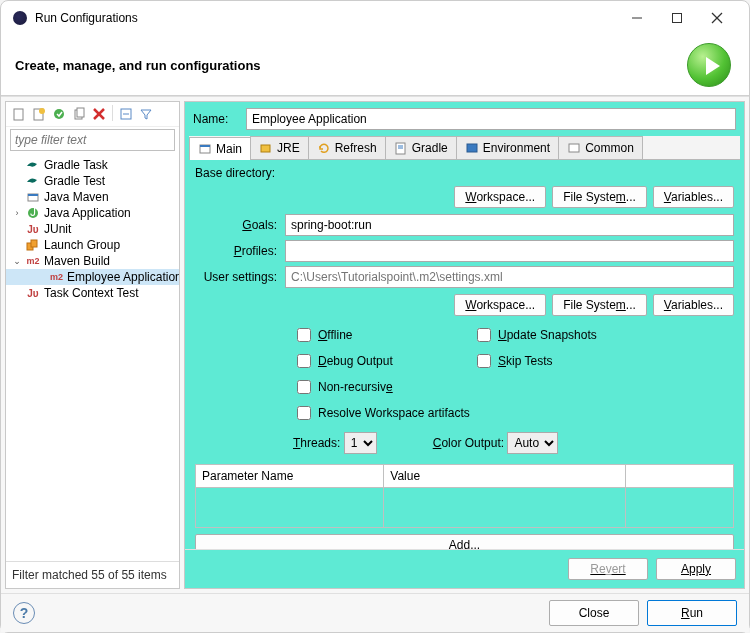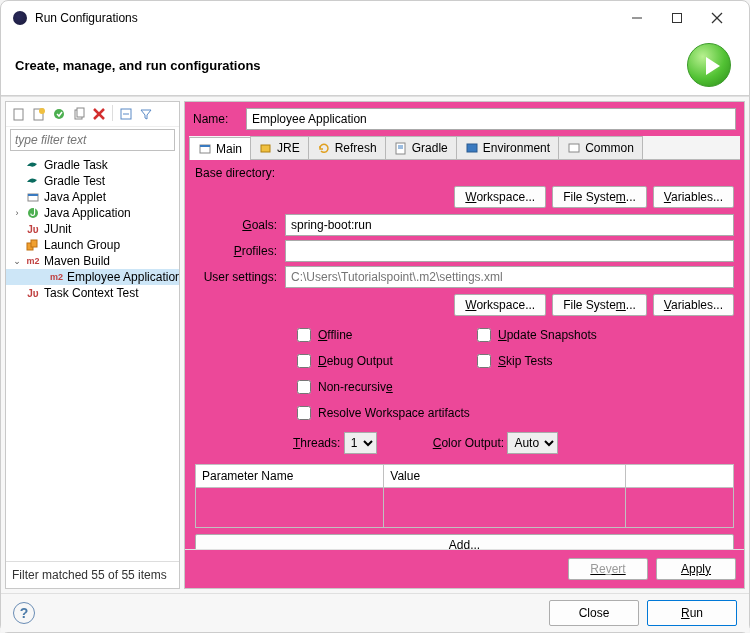--- a/index.html
+++ b/index.html
@@ -20,21 +20,21 @@
 .tbtn { width: 18px; height: 18px; display: flex; align-items: center; justify-content: center; }
 .filter-input { margin: 2px 4px; border: 1px solid #c0c0c0; padding: 3px 4px; font-style: italic; color: #888; }
 .tree { flex: 1; padding: 4px 0; overflow: auto; }
 .tree-item { display: flex; align-items: center; padding: 1px 4px 1px 6px; gap: 4px; white-space: nowrap; }
 .tree-item.sel { background: #cde6f7; }
 .tree-item.child { padding-left: 44px; }
 .tree-item.parent { padding-left: 6px; }
 .tree .twisty { width: 10px; text-align: center; color: #555; font-size: 9px; }
 .ti-icon { width: 14px; height: 14px; display: inline-flex; align-items: center; justify-content: center; font-size: 10px; }
 .footer-label { border-top: 1px solid #ddd; padding: 6px; color: #333; margin-top: 4px; }
-.main { flex: 1; margin: 4px 4px 4px 0; border: 1px solid #c8c8c8; background: #ec4899; display: flex; flex-direction: column; min-height: 0; }
+.main { flex: 1; margin: 4px 4px 4px 0; border: 1px solid #c8c8c8; background: #5eead4; display: flex; flex-direction: column; min-height: 0; }
 .name-row { display: flex; align-items: center; gap: 8px; padding: 6px 8px; }
 .name-row label { width: 45px; }
 .name-row input { flex: 1; border: 1px solid #aaa; padding: 3px 5px; }
 .tabs { display: flex; border-bottom: 1px solid #b8b8b8; background: #f4f4f4; margin: 0 4px; }
 .tab { display: flex; align-items: center; gap: 4px; padding: 4px 8px; border: 1px solid #b8b8b8; border-bottom: none; margin-right: -1px; background: #ececec; position: relative; }
 .tab.active { background: #fff; top: 1px; }
 .tab .ti { width: 14px; height: 14px; }
 .form { padding: 6px 10px 2px 10px; overflow: auto; flex: 1; }
 .fld { display: flex; align-items: center; margin: 4px 0; }
 .fld > label { width: 90px; text-align: right; padding-right: 8px; }
@@ -161,21 +161,21 @@
             <span>Gradle Test</span>
           </div>
         <div class="tree-item parent">
             <span class="twisty"></span>
             <span class="ti-icon">
               <svg width="14" height="14">
                 <rect x="2" y="4" width="10" height="7" fill="#fff" stroke="#888"></rect>
                 <rect x="2" y="4" width="10" height="2" fill="#3a7ac0"></rect>
               </svg>
             </span>
-            <span>Java Applet</span>
+            <span>Java Maven</span>
           </div>
         <div class="tree-item parent">
             <span class="twisty">›</span>
             <span class="ti-icon">
               <svg width="14" height="14">
                 <circle cx="7" cy="7" r="5" fill="#4caf50"></circle>
                 <text x="7" y="10" font-size="8" fill="#fff" text-anchor="middle">J</text>
               </svg>
             </span>
             <span>Java Application</span>

